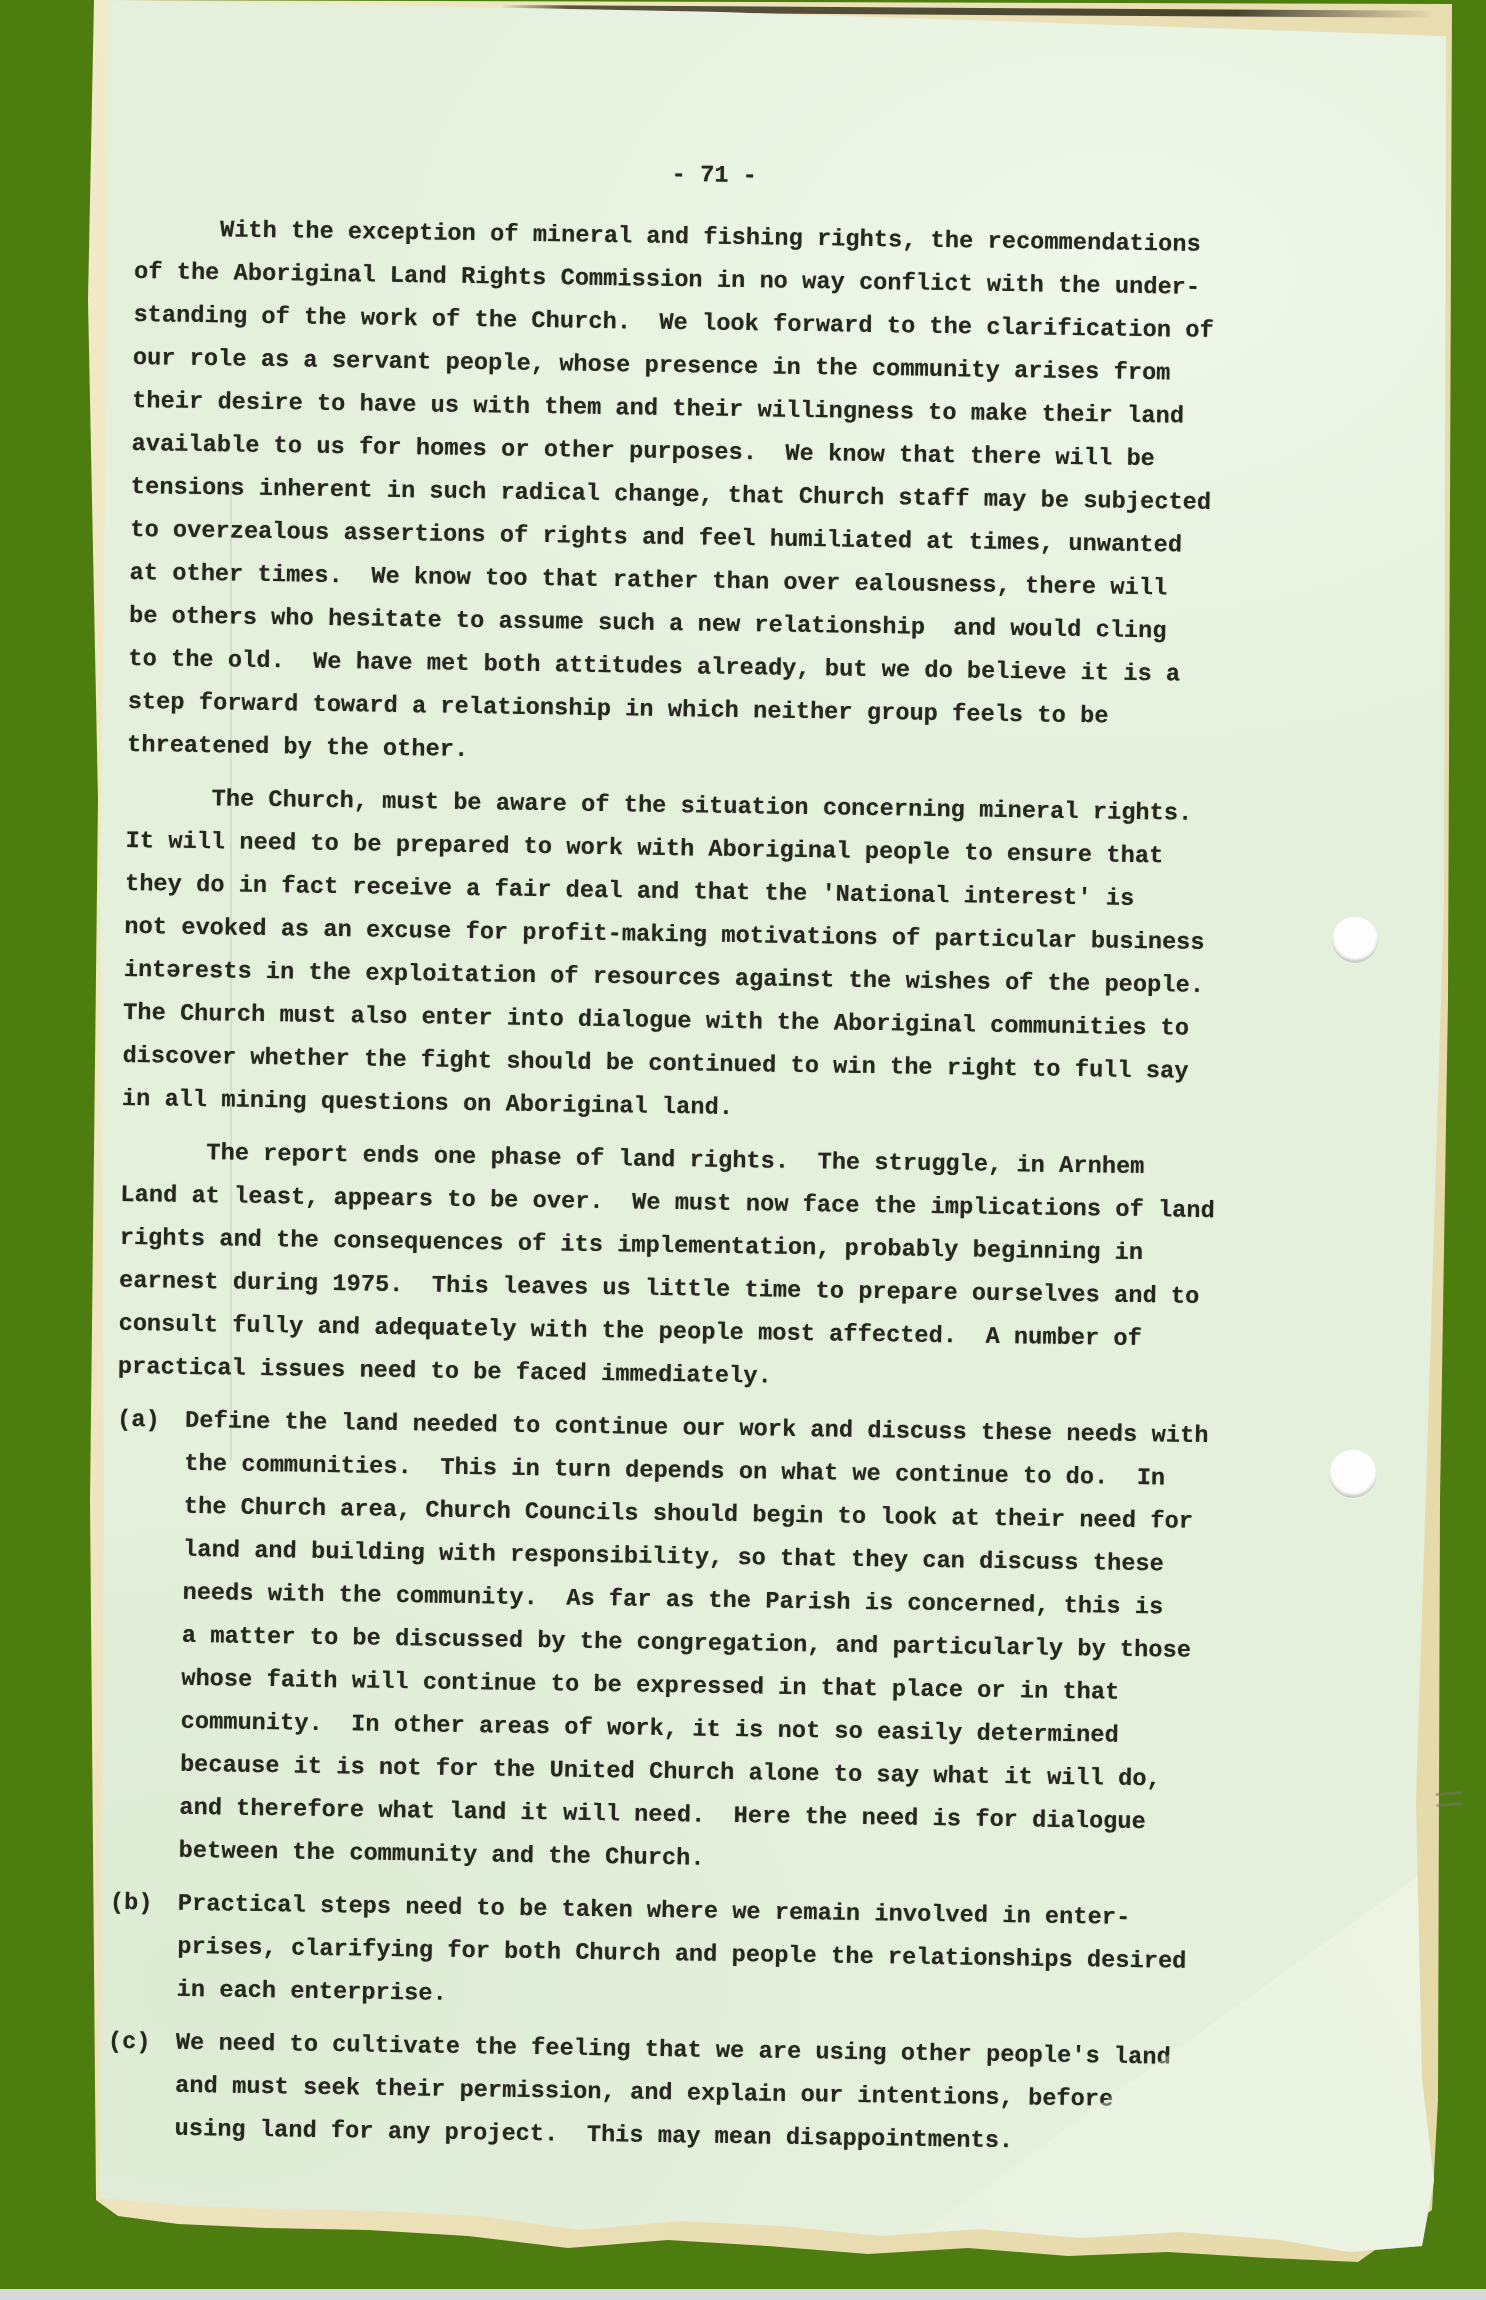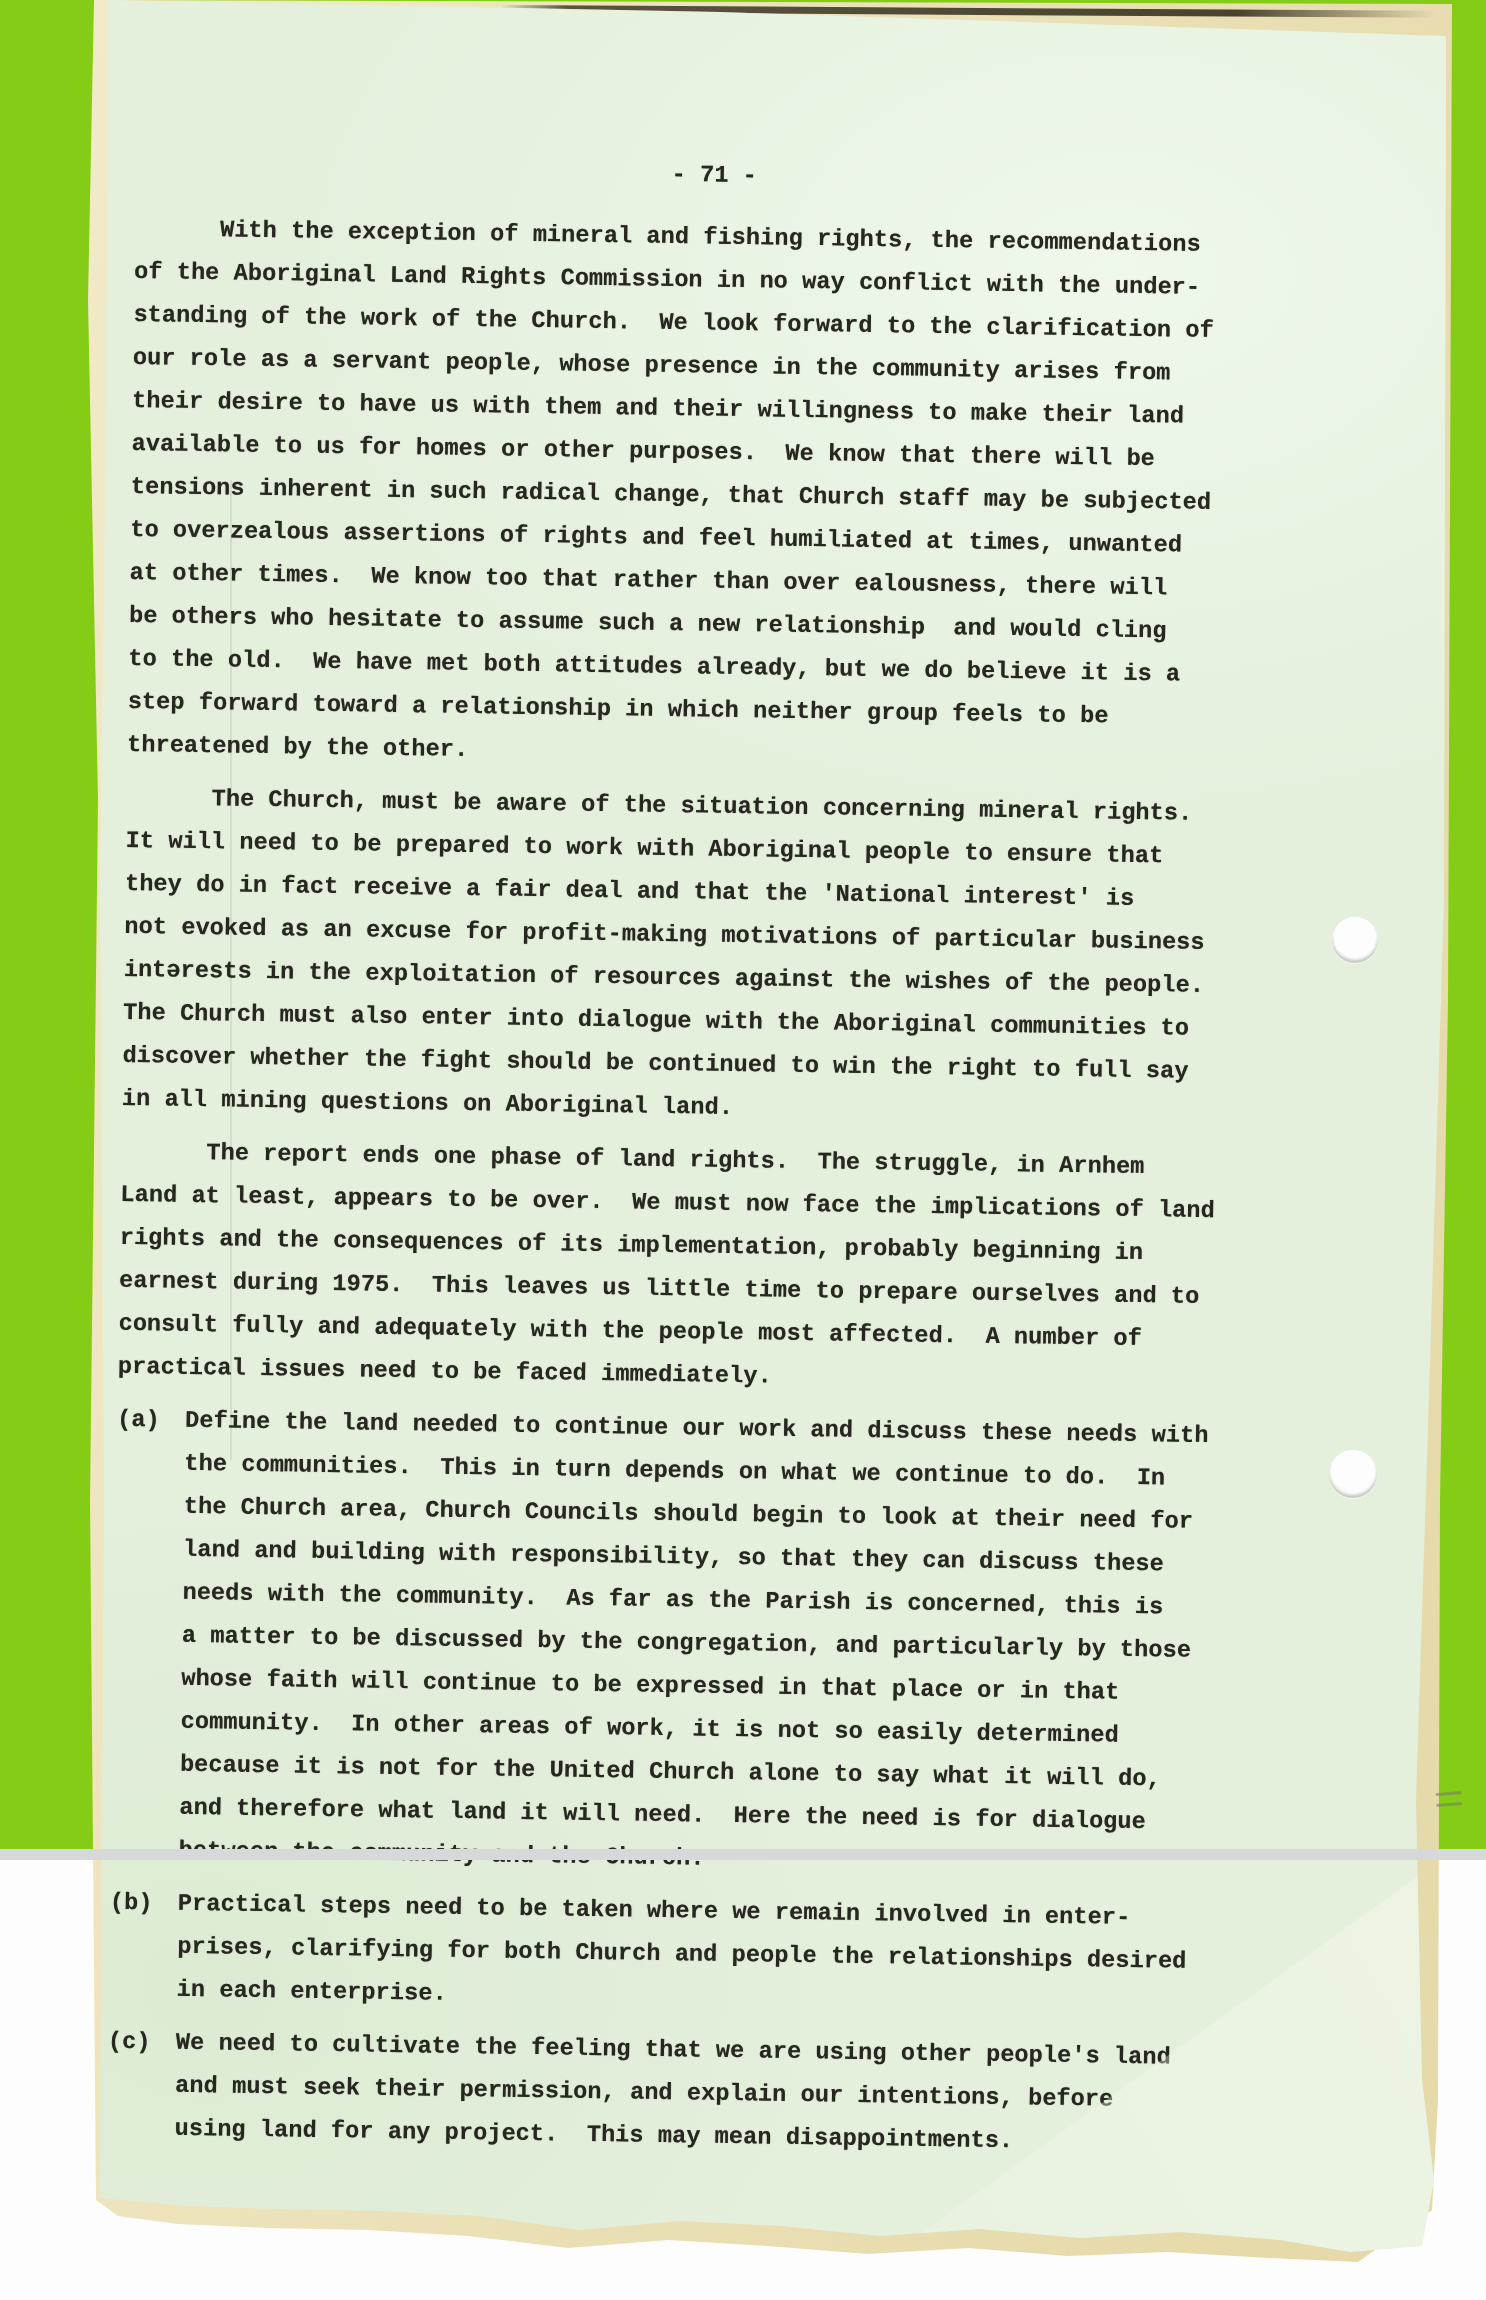--- a/index.html
+++ b/index.html
@@ -4,22 +4,22 @@
 <style>
   html, body {
     margin: 0; padding: 0;
     width: 1486px; height: 2300px;
     background: #fdfdfd;
     overflow: hidden;
     font-family: "Liberation Mono", "DejaVu Sans Mono", monospace;
   }
   .scan {
     position: relative;
-    width: 1486px; height: 1860px;
-    background: #84cc16;
+    width: 1486px; height: 2300px;
+    background: #4d7c0f;
   }
   
   .backing-sheet {
     position: absolute;
     left: 88px; top: 0;
     width: 1364px; height: 2268px;
     background: linear-gradient(105deg, #f2eac8 0%, #eadfb4 55%, #e5d9a8 100%);
     clip-path: polygon(
       6px 0px, 1364px 4px,
       1360px 1000px, 1352px 1500px, 1350px 2100px, 1344px 2210px,

